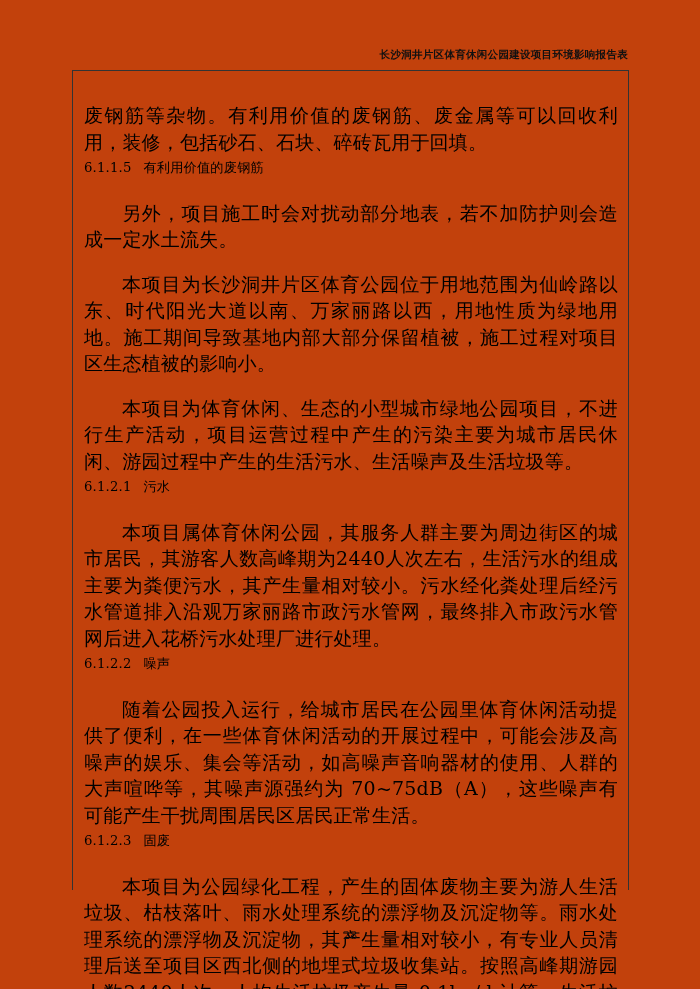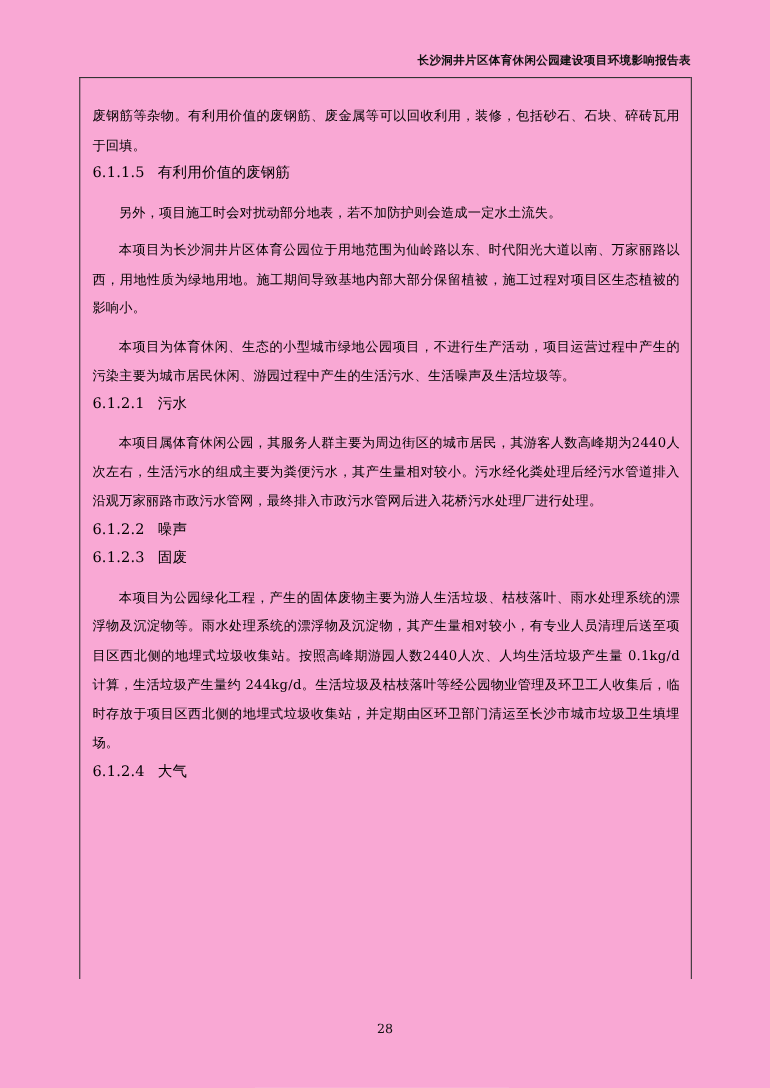--- a/index.html
+++ b/index.html
@@ -12,21 +12,21 @@
     height: 989px;
     position: relative;
     font-family: "DejaVu Serif", "Liberation Serif", serif;
     color: #000000;
   }
   .page {
     position: absolute;
     left: 0; top: 0;
     width: 700px;
     height: 989px;
-    background: #f9a8d4;
+    background: #c2410c;
     overflow: hidden;
   }
   .header {
     position: absolute;
     left: 72px;
     top: 48px;
     width: 556px;
     text-align: right;
     font-size: 10.5px;
     font-family: "DejaVu Serif", "Liberation Serif", serif;
@@ -58,25 +58,25 @@
     height: 820px;
     background: #333;
   }
   .content {
     position: absolute;
     left: 84px;
     top: 84px;
     width: 534px;
   }
   .para {
-    font-size: 12px;
+    font-size: 19px;
     line-height: 26.5px;
     text-align: justify;
     text-justify: inter-ideograph;
-    margin: 8px 0 0 0;
+    margin: 18px 0 0 0;
     letter-spacing: 0.2px;
   }
   .indent {
     text-indent: 2em;
   }
   .heading {
     font-size: 13.2px;
     line-height: 26.5px;
     letter-spacing: 0.2px;
     margin: 0;
@@ -126,20 +126,21 @@
     <p class="heading">
       <span class="num">6.1.2.1</span><span class="gap"></span><span>污水</span>
     </p>
 
     <p class="para indent">本项目属体育休闲公园，其服务人群主要为周边街区的城市居民，其游客人数高峰期为2440人次左右，生活污水的组成主要为粪便污水，其产生量相对较小。污水经化粪处理后经污水管道排入沿观万家丽路市政污水管网，最终排入市政污水管网后进入花桥污水处理厂进行处理。</p>
 
     <p class="heading">
       <span class="num">6.1.2.2</span><span class="gap"></span><span>噪声</span>
     </p>
 
+    <p class="para indent">随着公园投入运行，给城市居民在公园里体育休闲活动提供了便利，在一些体育休闲活动的开展过程中，可能会涉及高噪声的娱乐、集会等活动，如高噪声音响器材的使用、人群的大声喧哗等，其噪声源强约为 70~75dB（A），这些噪声有可能产生干扰周围居民区居民正常生活。</p>
 
     <p class="heading">
       <span class="num">6.1.2.3</span><span class="gap"></span><span>固废</span>
     </p>
 
     <p class="para indent">本项目为公园绿化工程，产生的固体废物主要为游人生活垃圾、枯枝落叶、雨水处理系统的漂浮物及沉淀物等。雨水处理系统的漂浮物及沉淀物，其产生量相对较小，有专业人员清理后送至项目区西北侧的地埋式垃圾收集站。按照高峰期游园人数2440人次、人均生活垃圾产生量 0.1kg/d 计算，生活垃圾产生量约 244kg/d。生活垃圾及枯枝落叶等经公园物业管理及环卫工人收集后，临时存放于项目区西北侧的地埋式垃圾收集站，并定期由区环卫部门清运至长沙市城市垃圾卫生填埋场。</p>
 
     <p class="heading">
       <span class="num">6.1.2.4</span><span class="gap"></span><span>大气</span>
     </p>

